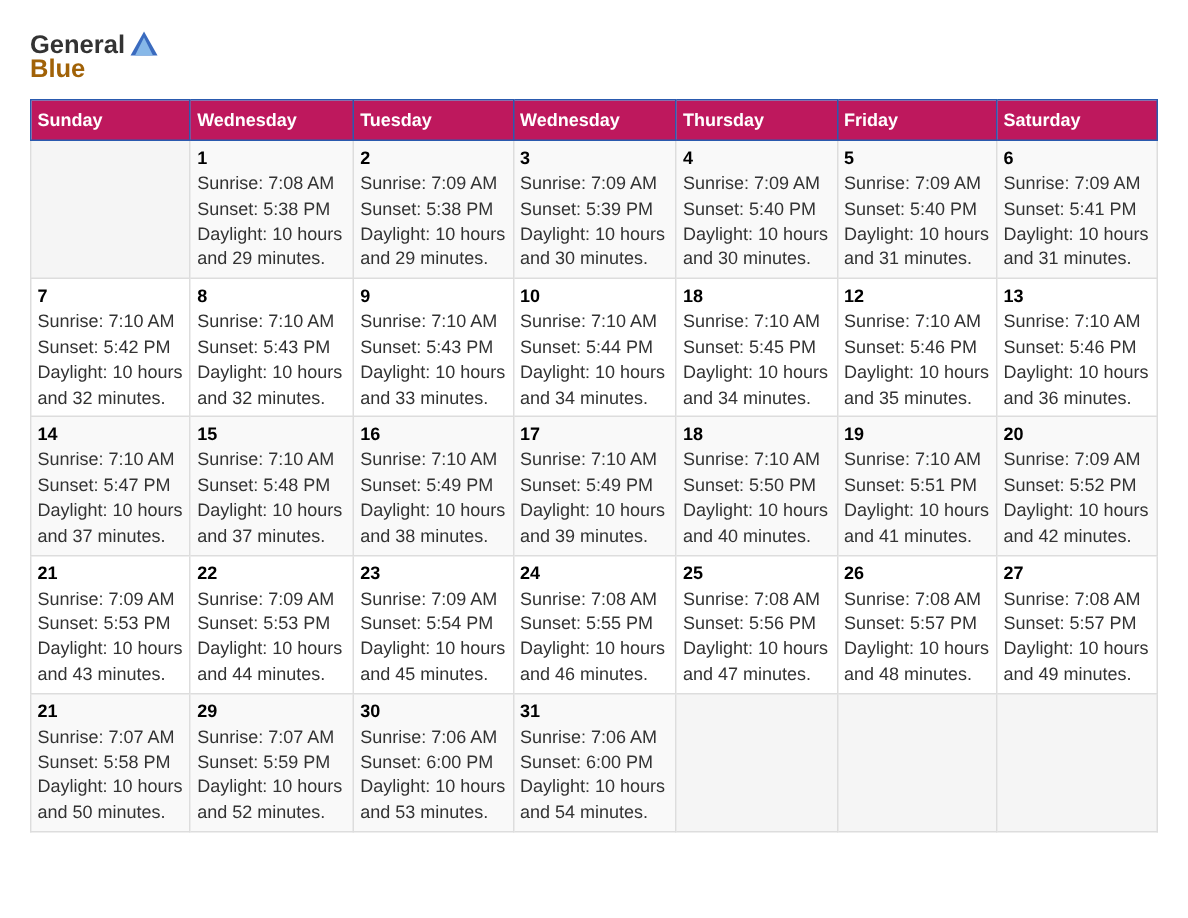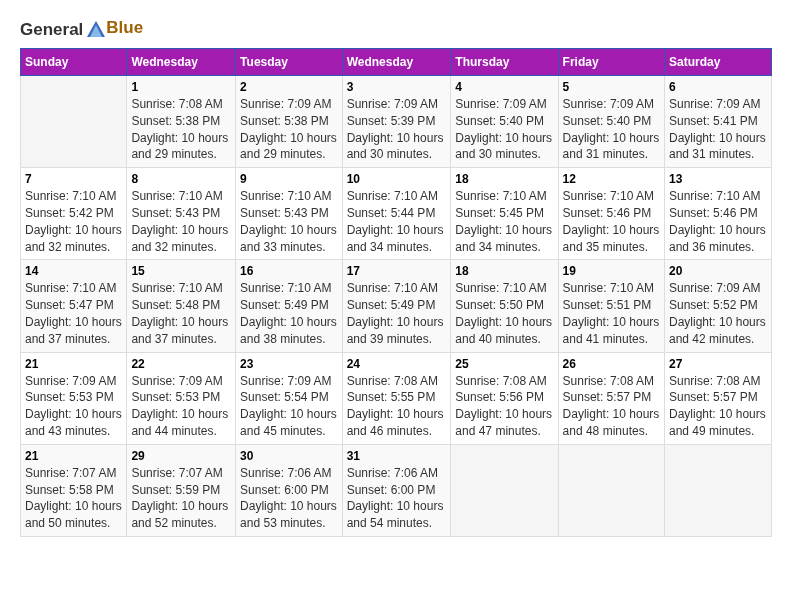--- a/index.html
+++ b/index.html
@@ -31,21 +31,21 @@
     .location-subtitle {
       font-size: 14px;
       color: #555;
     }
     table {
       width: 100%;
       border-collapse: collapse;
       font-size: 11px;
     }
     thead tr {
-      background-color: #a21caf;
+      background-color: #be185d;
       color: #fff;
     }
     thead th {
       padding: 6px 4px;
       text-align: left;
       font-size: 12px;
       font-weight: bold;
       border: 1px solid #2a5aaf;
     }
     tbody tr {
@@ -76,21 +76,21 @@
     }
     .empty-cell {
       background-color: #f5f5f5 !important;
     }
   </style>
 </head>
 <body>
 
 <div class="header-area">
   <div class="logo">
-  <div style="display:flex; flex-direction:row; align-items:flex-start;">
+  <div style="display:flex; flex-direction:column; align-items:flex-start;">
     <div style="display:flex; align-items:center; line-height:1;">
       <span style="font-size:17px;font-weight:bold;color:#333;">General</span>
       <svg width="20" height="18" viewBox="0 0 20 18" style="margin-left:3px;">
         <polygon points="10,1 19,17 1,17" fill="#3a6bbf"></polygon>
         <polygon points="10,5 16,17 4,17" fill="#87b8e8"></polygon>
       </svg>
     </div>
     <span style="font-size:17px;font-weight:bold;color:#a16207;margin-top:-2px;">Blue</span>
   </div>
 </div>

